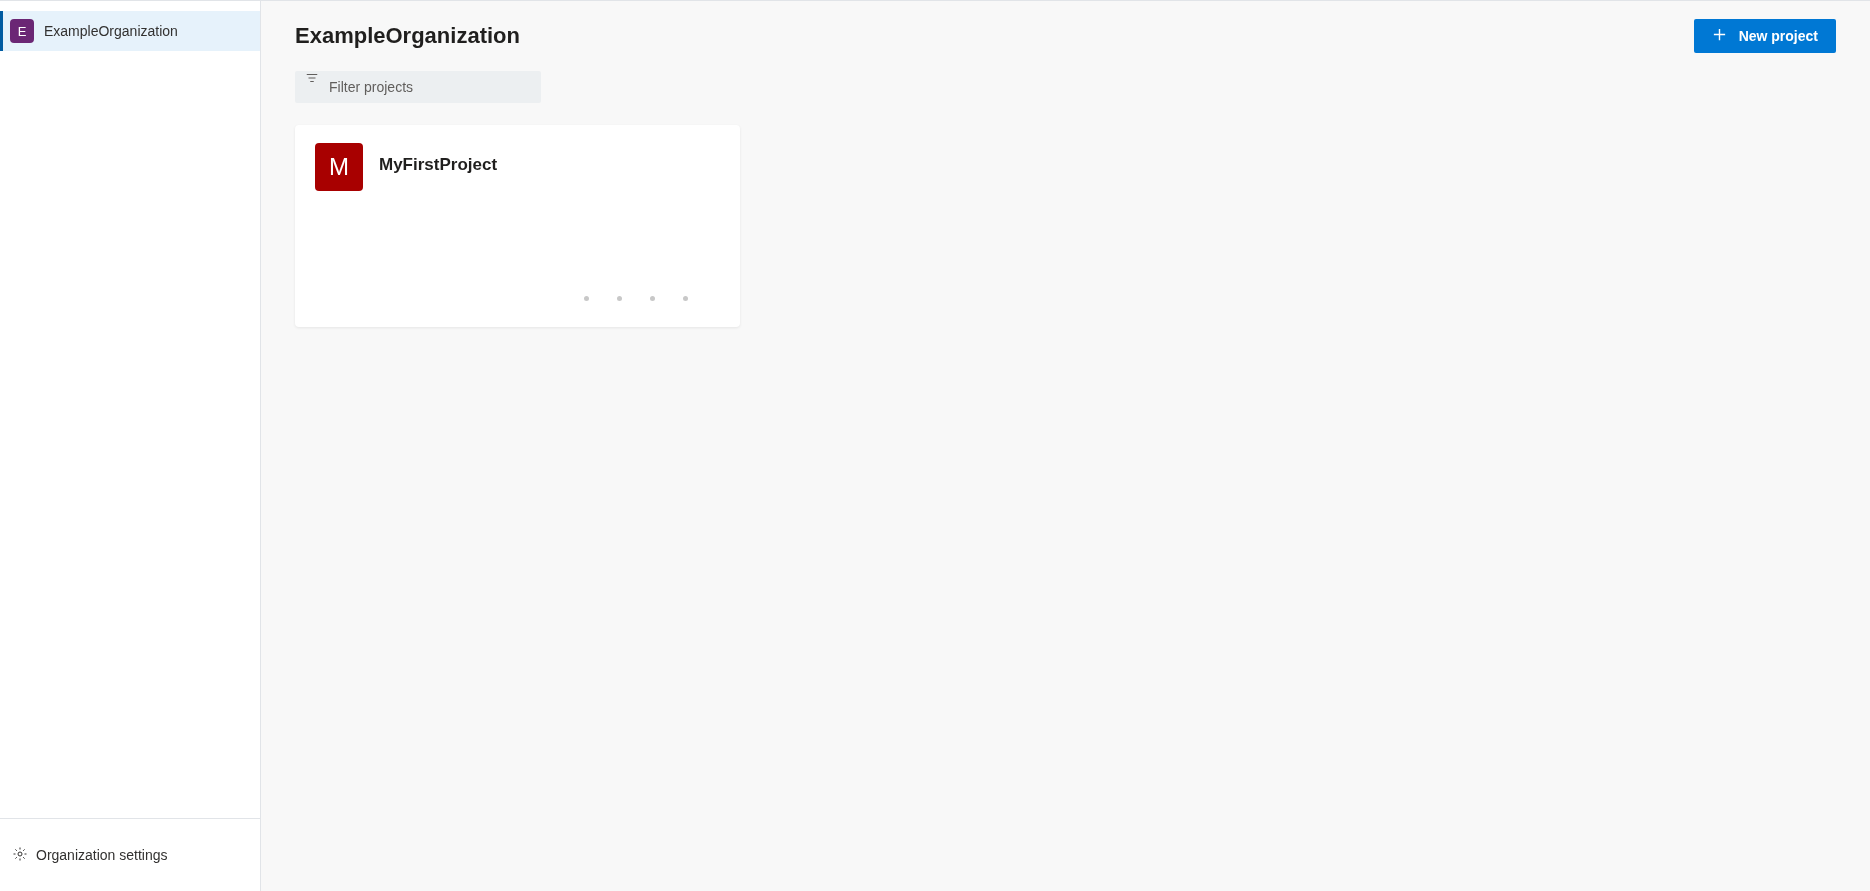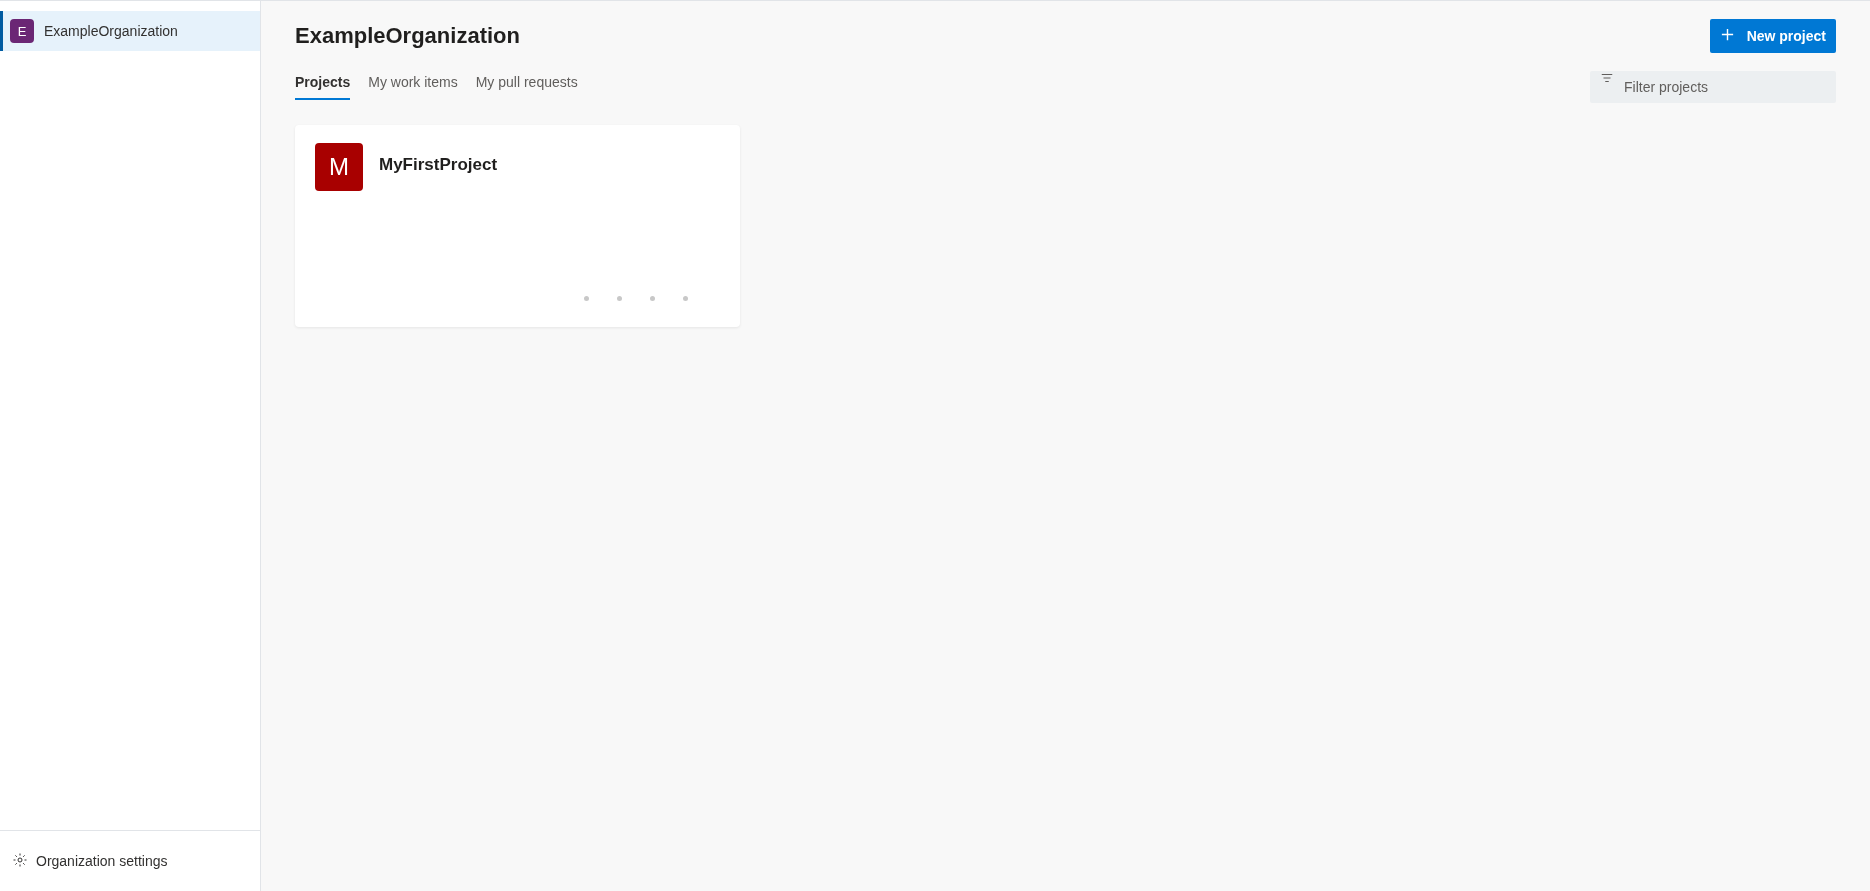--- a/index.html
+++ b/index.html
@@ -44,21 +44,21 @@
       align-items: center;
       justify-content: center;
       color: #ffffff;
       font-size: 13px;
       font-weight: 400;
       background: #6b2775;
     }
     .sidebar-label { font-size: 14px; color: #323130; }
     .sidebar-bottom {
       border-top: 1px solid #e1e4e8;
-      padding: 12px 0;
+      padding: 18px 0;
     }
     .settings-item {
       display: flex;
       align-items: center;
       height: 36px;
       padding: 0 12px;
       cursor: pointer;
       gap: 8px;
       color: #323130;
     }
@@ -85,21 +85,21 @@
     }
     .new-project-btn {
       display: flex;
       align-items: center;
       gap: 12px;
       background: #0078d4;
       color: #ffffff;
       border: none;
       border-radius: 2px;
       height: 34px;
-      padding: 0 10px;
+      padding: 0 18px;
       font-size: 14px;
       font-weight: 600;
       cursor: pointer;
     }
     .new-project-btn svg { width: 15px; height: 15px; }
     .tabs-row {
       display: flex;
       align-items: center;
       justify-content: space-between;
       margin-bottom: 22px;
@@ -223,25 +223,20 @@
       <span>
         <svg viewBox="0 0 16 16" fill="none" stroke="currentColor" stroke-width="1.5">
           <path d="M8 2v12M2 8h12"></path>
         </svg>
       </span>
       <span>New project</span>
     </button>
   </div>
 
   <div class="tabs-row">
-    <div class="tabs">
-      <div class="tab active">Projects</div>
-      <div class="tab">My work items</div>
-      <div class="tab">My pull requests</div>
-    </div>
     <div class="filter-box">
       <span>
         <svg viewBox="0 0 16 16" fill="none" stroke="currentColor" stroke-width="1.3">
           <path d="M2 4h12M4 8h8M6 12h4"></path>
         </svg>
       </span>
       <input type="text" placeholder="Filter projects" style="">
     </div>
   </div>
 

